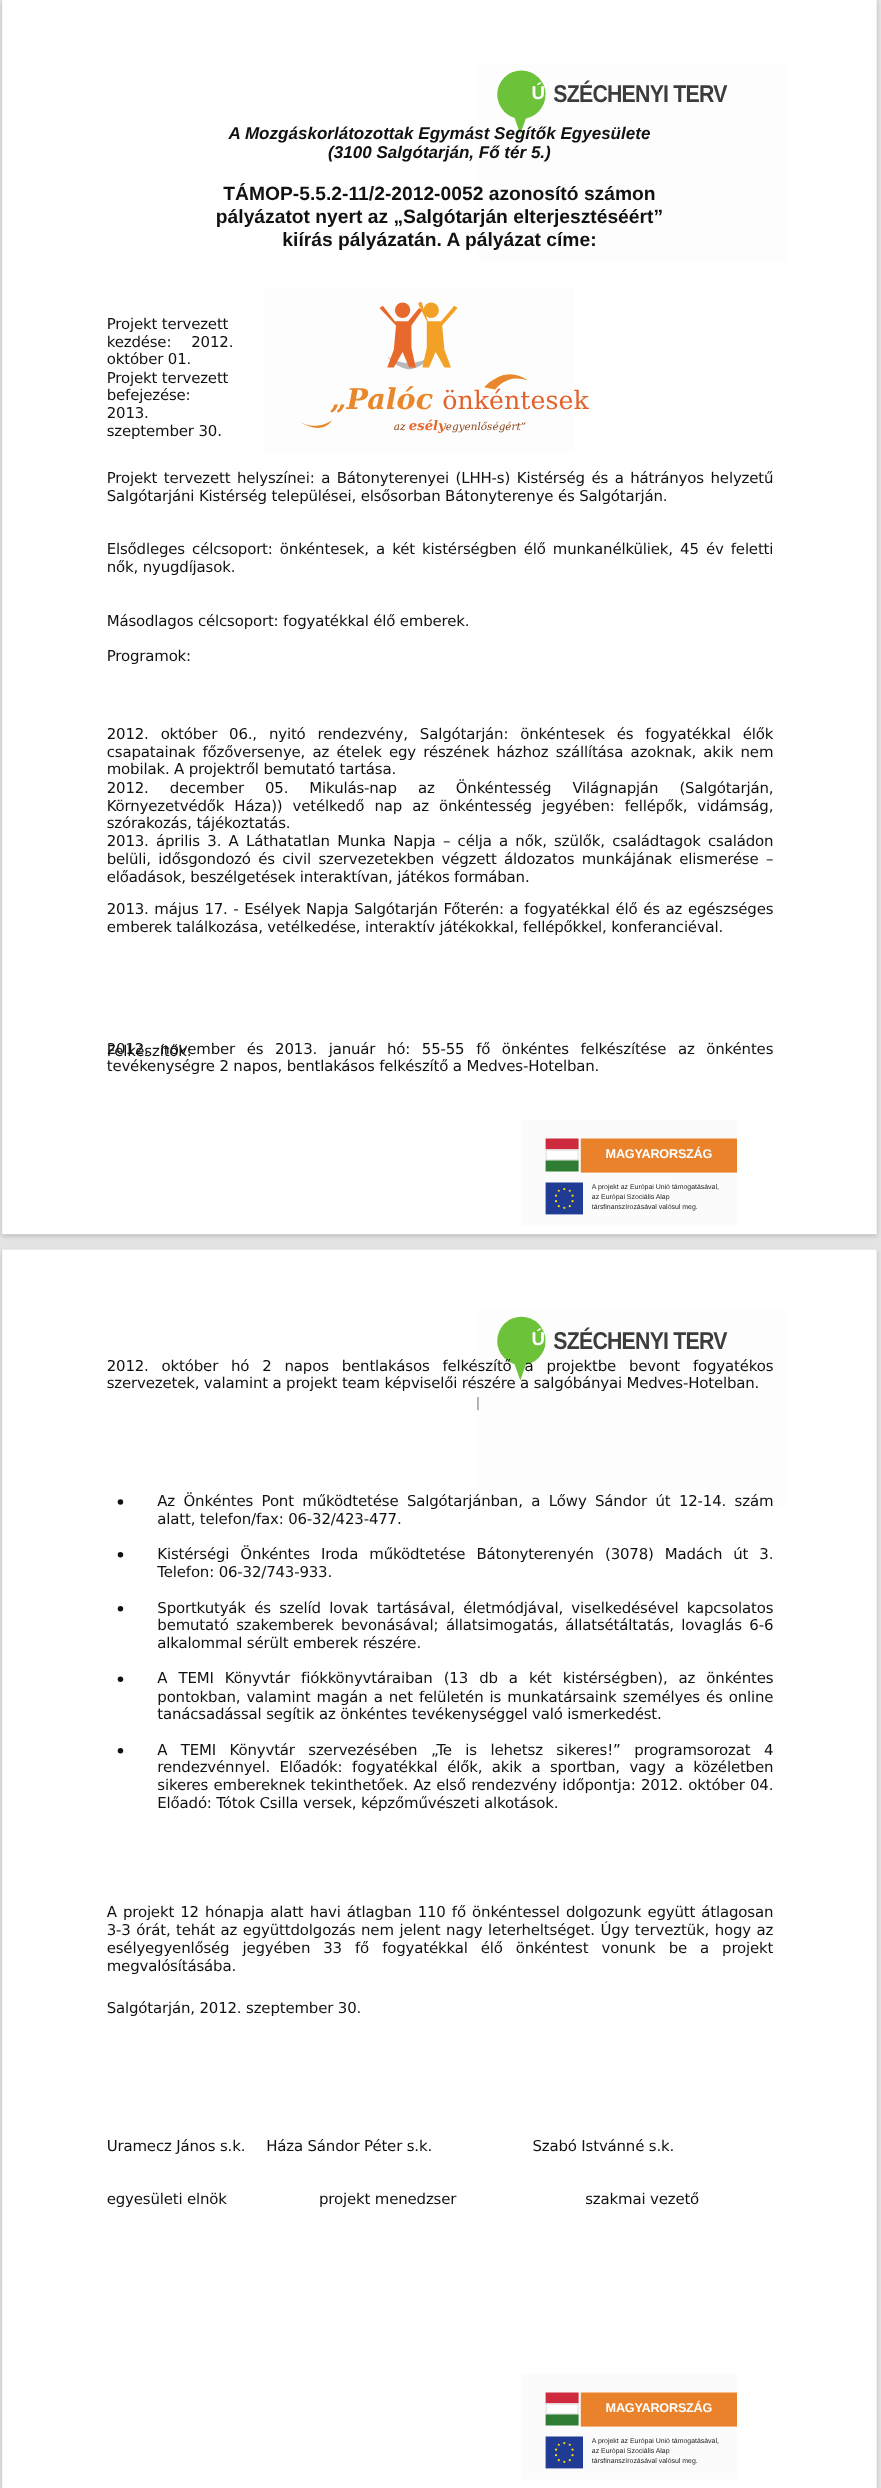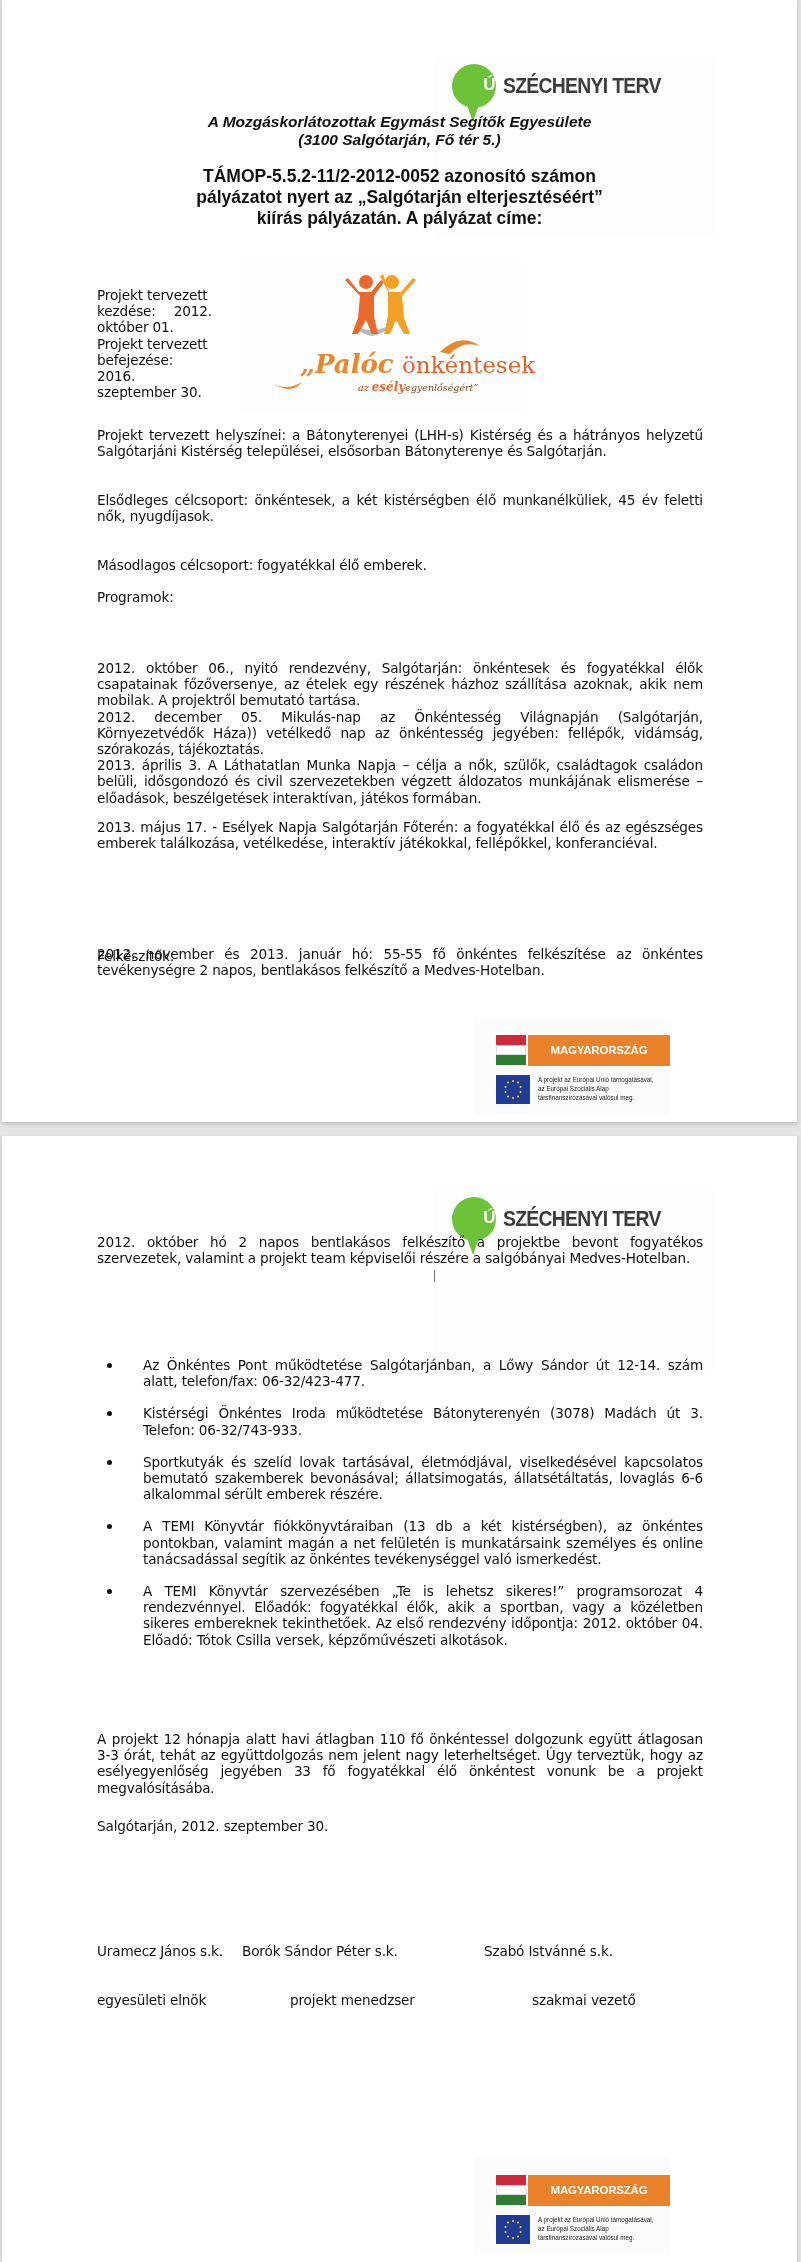--- a/index.html
+++ b/index.html
@@ -112,21 +112,21 @@
   </div>
 
   <div class="txt" style="top:287px; width:130px; text-align:left;">
     <div style="display:flex;justify-content:space-between">
         <span>Projekt tervezett</span>
       </div>
     <div style="word-spacing:14px">kezdése: 2012.</div>
     <div>október 01.</div>
     <div>Projekt tervezett</div>
     <div>befejezése:</div>
-    <div>2016.</div>
+    <div>2013.</div>
     <div>szeptember 30.</div>
   </div>
 
   <div class="paloc">
     <svg width="282" height="150" viewBox="0 0 282 150">
 
       <path d="M112 62 q20 12 40 0 q-8 10 -20 12 q-12 -2 -20 -12z" fill="#b9b9b9"></path>
 
       <circle cx="126" cy="20" r="7" fill="#e8692c"></circle>
       <path d="M105 18 l15 16 l-2 22 l-6 16 l6 0 l8 -14 l6 14 l6 0 l-4 -18 l0 -20 l10 -14 l-3 -2 l-10 12 l-12 0 l-11 -14z" fill="#e8692c"></path>
@@ -234,21 +234,21 @@
 
   <div class="txt" style="top:682px;">
     <p>Salgótarján, 2012. szeptember 30.</p>
   </div>
 
   <div class="sig" style="left:95px; top:775px;">
     <div>Uramecz János s.k.</div>
     <div>egyesületi elnök</div>
   </div>
   <div class="sig" style="left:240px; top:775px;">
-    <div>Borók Sándor Péter s.k.</div>
+    <div>Háza Sándor Péter s.k.</div>
     <div style="padding-left:48px">projekt menedzser</div>
   </div>
   <div class="sig" style="left:482px; top:775px;">
     <div>Szabó Istvánné s.k.</div>
     <div style="padding-left:48px">szakmai vezető</div>
   </div>
 
   <div class="eu-logo" style="left:472px; top:1022px;">
     <div class="flag-hu">
       <div style="background:#cd2a3e"></div>

